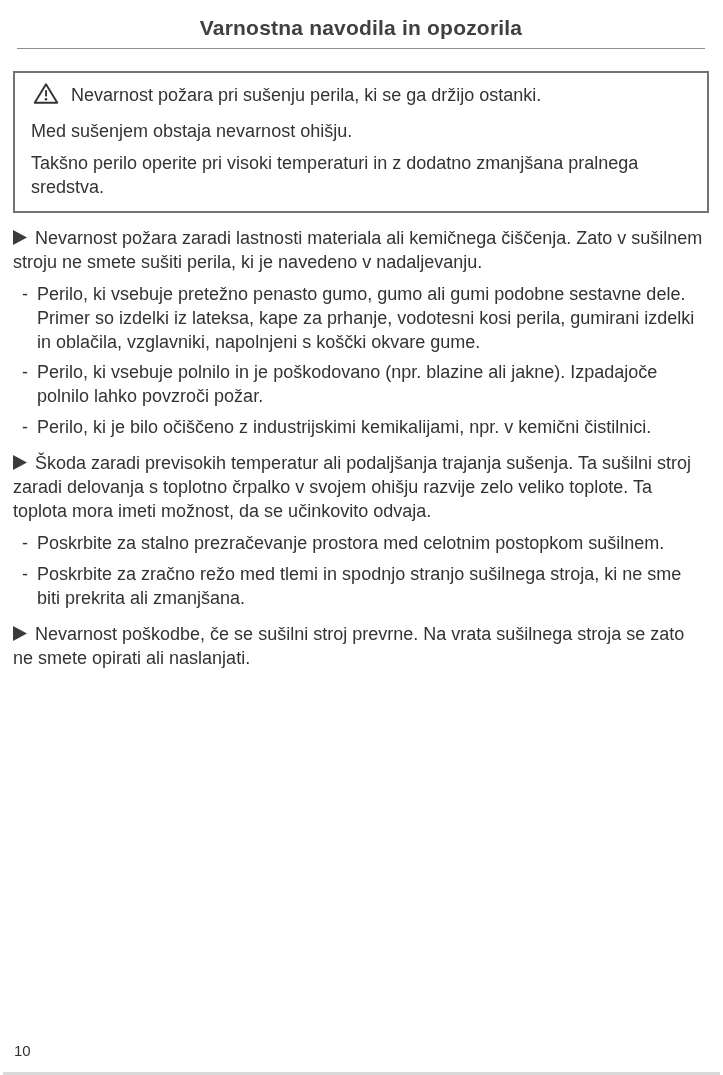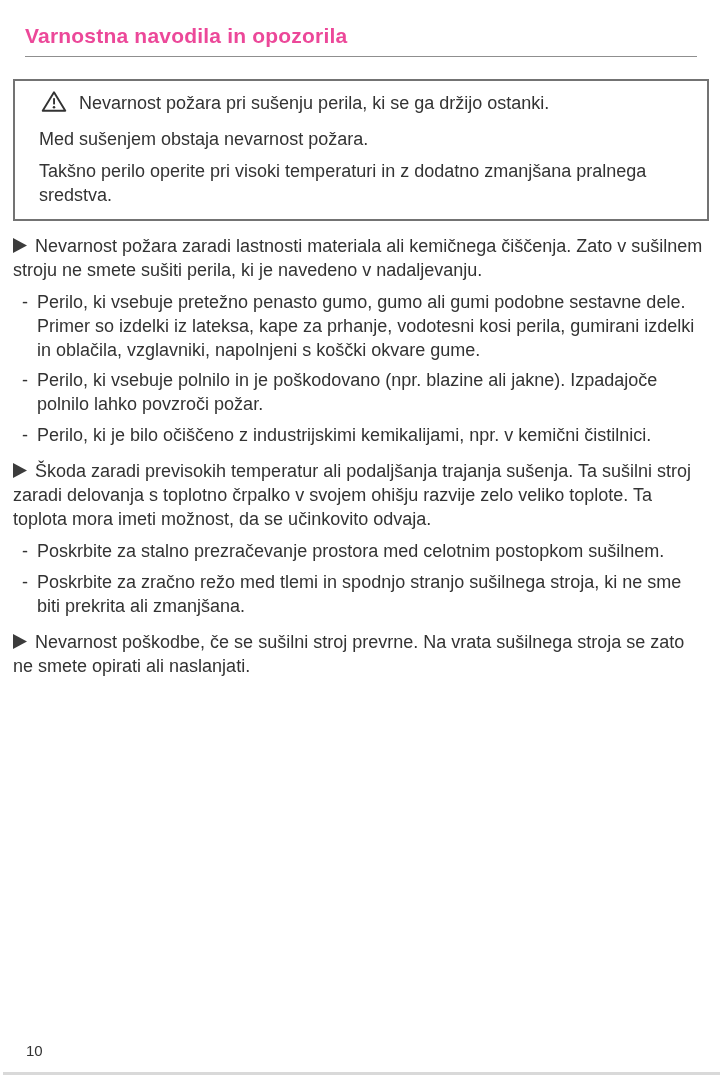--- a/index.html
+++ b/index.html
@@ -3,41 +3,42 @@
 <meta charset="utf-8">
 <style>
   html,body{margin:0;padding:0;background:#fff;}
   .page{
     width:723px;height:1075px;position:relative;background:#ffffff;
     font-family:"Liberation Sans","DejaVu Sans",sans-serif;
     color:#333333;box-sizing:border-box;overflow:hidden;
   }
   .content{padding:8px 14px 0 13px;}
   .page-title{
-    font-size:21px;font-weight:700;color:#ec4899;margin:12px;
+    font-size:21px;font-weight:700;color:#404040;margin:4px;
     padding:4px 0 8px 0;border-bottom:1px solid #8f8f8f;
     letter-spacing:.2px;
+    text-align:center;
   }
   .warning-box{
     margin-top:22px;border:2px solid #737373;padding:9px 12px 11px 12px;
   }
-  .warning-box p{margin:0 0 8px 12px;font-size:18px;line-height:1.33;}
+  .warning-box p{margin:0 0 8px 4px;font-size:18px;line-height:1.33;}
   .warning-box p:last-child{margin-bottom:0;}
   .warn-icon{display:inline-block;vertical-align:-4px;margin:0 12px 0 2px;}
   .body-text{margin-top:14px;}
   .hazard{margin:12px 0 8px 0;font-size:18px;line-height:1.33;}
   .arrow-icon{display:inline-block;margin-right:8px;}
   .arrow-icon svg{vertical-align:-1px;}
   .dash-item{
     display:flex;font-size:18px;line-height:1.33;margin:7px 0;padding-left:9px;
   }
   .dash-bullet{flex:0 0 15px;}
   .dash-text{flex:1;}
   .page-number{
-    position:absolute;left:26px;bottom:16px;font-size:15px;color:#333333;
+    position:absolute;left:14px;bottom:16px;font-size:15px;color:#333333;
   }
   .bottom-edge{
     position:absolute;left:3px;right:3px;bottom:0;height:3px;background:#d9d9d9;
   }
 </style>
 </head>
 <body>
 
 <div class="page">
   <div class="content">
@@ -45,21 +46,21 @@
     <h1 class="page-title">Varnostna navodila in opozorila</h1>
 
     <div class="warning-box">
       <p>
         <span class="warn-icon"><svg width="26" height="23" viewBox="0 0 26 23">
               <path d="M13 2.2 L24.3 20.8 H1.7 Z" fill="none" stroke="#333333" stroke-width="1.9" stroke-linejoin="round"></path>
               <rect x="12.1" y="8.2" width="1.9" height="6.2" fill="#333333"></rect>
               <circle cx="13" cy="17.3" r="1.25" fill="#333333"></circle>
             </svg></span><span>Nevarnost požara pri sušenju perila, ki se ga držijo ostanki.</span>
       </p>
-      <p>Med sušenjem obstaja nevarnost požara.</p>
+      <p>Med sušenjem obstaja nevarnost ohišju.</p>
       <p>Takšno perilo operite pri visoki temperaturi in z dodatno zmanjšana pralnega sredstva.</p>
     </div>
 
     <div class="body-text">
 
       <p class="hazard">
         <span class="arrow-icon"><svg width="14" height="15" viewBox="0 0 14 15">
               <polygon points="0,0 14,7.5 0,15" fill="#3c3c3c"></polygon>
             </svg></span><span>Nevarnost požara zaradi lastnosti materiala ali kemičnega čiščenja. Zato v sušilnem stroju ne smete sušiti perila, ki je navedeno v nadaljevanju.</span>
       </p>

